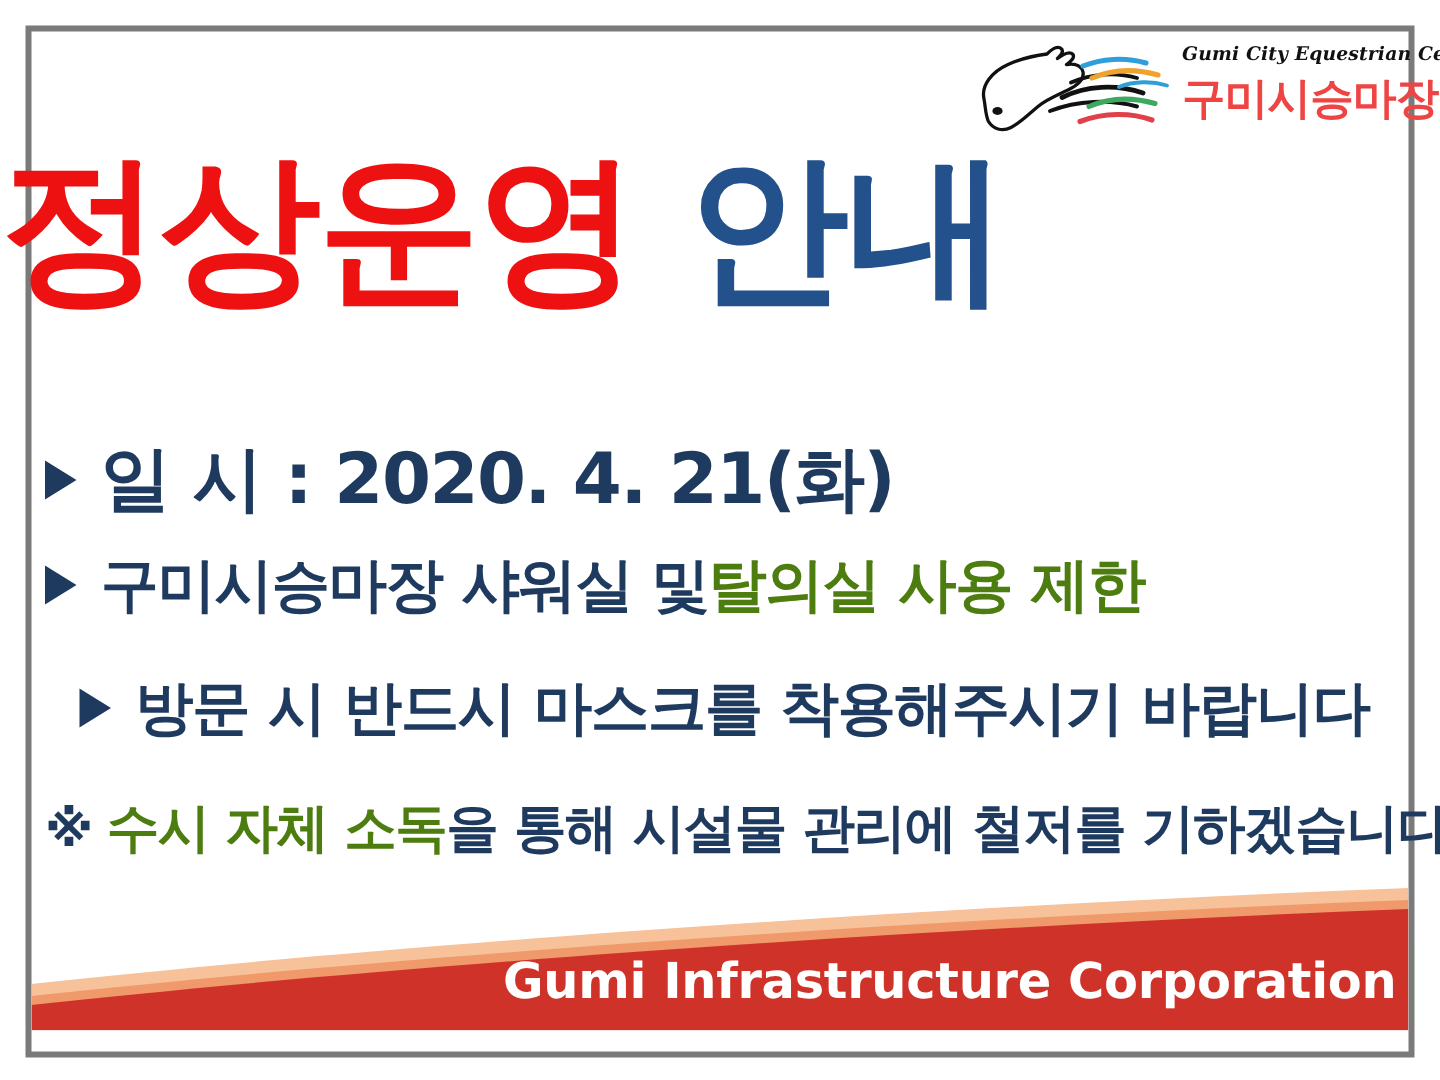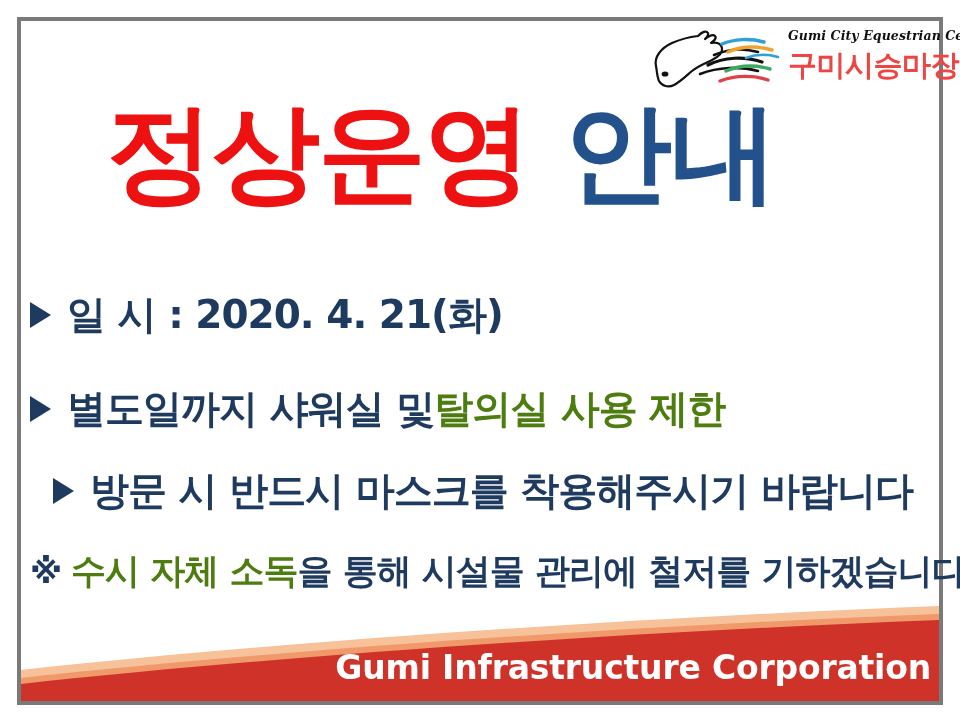--- a/index.html
+++ b/index.html
@@ -68,21 +68,21 @@
     letter-spacing: -0.5px;
     white-space: nowrap;
   }
 
   
   .headline {
     position: absolute;
     left: 0;
     top: 96px;
     width: 776px;
-    text-align: right;
+    text-align: left;
     white-space: nowrap;
     font-weight: bold;
     font-size: 108px;
     line-height: 1.05;
     letter-spacing: -2px;
   }
   .headline .hl-red { color: #ee1111; }
   .headline .hl-gap { display: inline-block; width: 34px; }
   .headline .hl-blue { color: #23518c; }
 
@@ -94,21 +94,21 @@
     width: 906px;
   }
   .line {
     display: flex;
     align-items: center;
     white-space: nowrap;
     color: #1f3a5f;
     font-weight: bold;
     letter-spacing: -1px;
   }
-  .line-1 { margin-bottom: 40px; font-size: 39px; }
+  .line-1 { margin-bottom: 12px; font-size: 47px; }
   .line-2 { margin-bottom: 28px; font-size: 39px; }
   .line-3 { margin-bottom: 30px; font-size: 39px; justify-content: center; }
   .line-4 { font-size: 35px; }
 
   .bullet-tri {
     display: inline-block;
     width: 0;
     height: 0;
     border-left: 21px solid #1f3a5f;
     border-top: 13px solid transparent;
@@ -122,21 +122,21 @@
     font-size: 33px;
     color: #1f3a5f;
     flex: 0 0 auto;
   }
   .hl-cyan { color: #4d7c0f; }
 
   
   .footer {
     position: absolute;
     left: 21px;
-    top: 592px;
+    top: 578px;
     width: 918px;
     height: 109px;
     overflow: hidden;
     text-align: center;
   }
   .footer svg { display: block; }
   .footer-text {
     position: absolute;
     right: 8px;
     bottom: 14px;
@@ -185,21 +185,21 @@
 
   <div class="lines">
 
     <div class="line line-1">
       <span class="bullet-tri"></span>
       <span>일 시 : 2020. 4. 21(화)</span>
     </div>
 
     <div class="line line-2">
       <span class="bullet-tri"></span>
-      <span>별도일까지 샤워실 및 </span>
+      <span>구미시승마장 샤워실 및 </span>
         <span class="hl-cyan">탈의실 사용 제한</span>
     </div>
 
     <div class="line line-3">
       <span class="bullet-tri"></span>
       <span>방문 시 반드시 마스크를 착용해주시기 바랍니다</span>
     </div>
 
     <div class="line line-4">
       <span class="bullet-aster">※</span>

